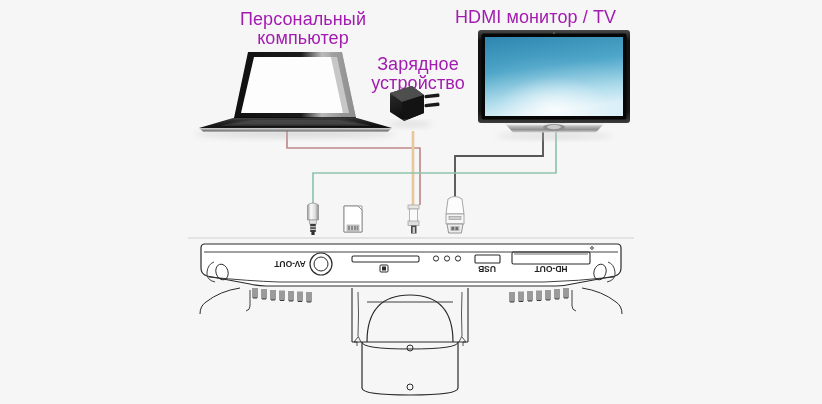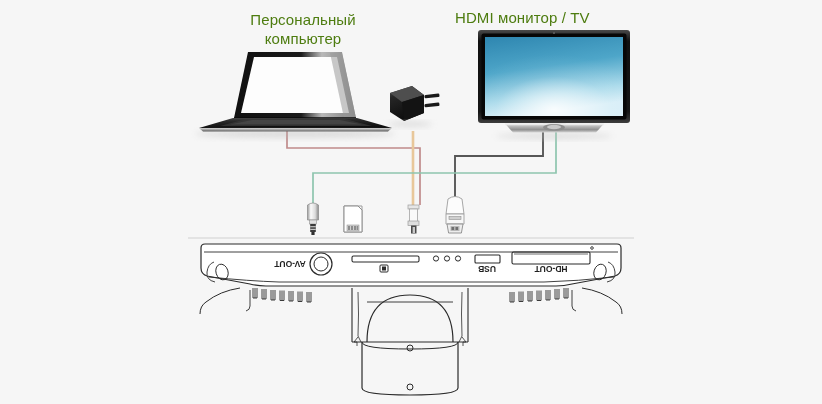--- a/index.html
+++ b/index.html
@@ -9,22 +9,22 @@
     font-family: "Liberation Sans", sans-serif;
     overflow: hidden;
   }
   #stage {
     position: relative;
     width: 822px; height: 404px;
     background: #f6f6f6;
   }
   .lbl {
     position: absolute;
-    color: #4d7c0f;
-    font-size: 15px;
+    color: #a21caf;
+    font-size: 18px;
     line-height: 19px;
     white-space: pre-line;
     text-align: center;
     letter-spacing: .1px;
   }
   #lbl-pc   { left: 228px; top: 10px;  width: 150px; text-align: center; }
   #lbl-chg  { left: 358px; top: 55px;  width: 120px; text-align: center; }
   #lbl-tv   { left: 455px; top: 8px;   width: 250px; text-align: left; }
 
   svg.layer {
@@ -34,20 +34,22 @@
   }
   .hit { fill: transparent; }
 </style>
 </head>
 <body>
 
 <div id="stage">
 
   <div class="lbl" id="lbl-pc">Персональный
 компьютер</div>
+  <div class="lbl" id="lbl-chg">Зарядное
+устройство</div>
   <div class="lbl" id="lbl-tv">HDMI монитор / TV</div>
 
   <svg class="layer" viewBox="0 0 822 404">
     <defs>
       <linearGradient id="gTvScreen" x1="0" y1="0" x2="0.25" y2="1">
         <stop offset="0%" stop-color="#2e86b0"></stop>
         <stop offset="45%" stop-color="#4ea6c9"></stop>
         <stop offset="80%" stop-color="#a7d9ea"></stop>
         <stop offset="100%" stop-color="#d7eef7"></stop>
       </linearGradient>

